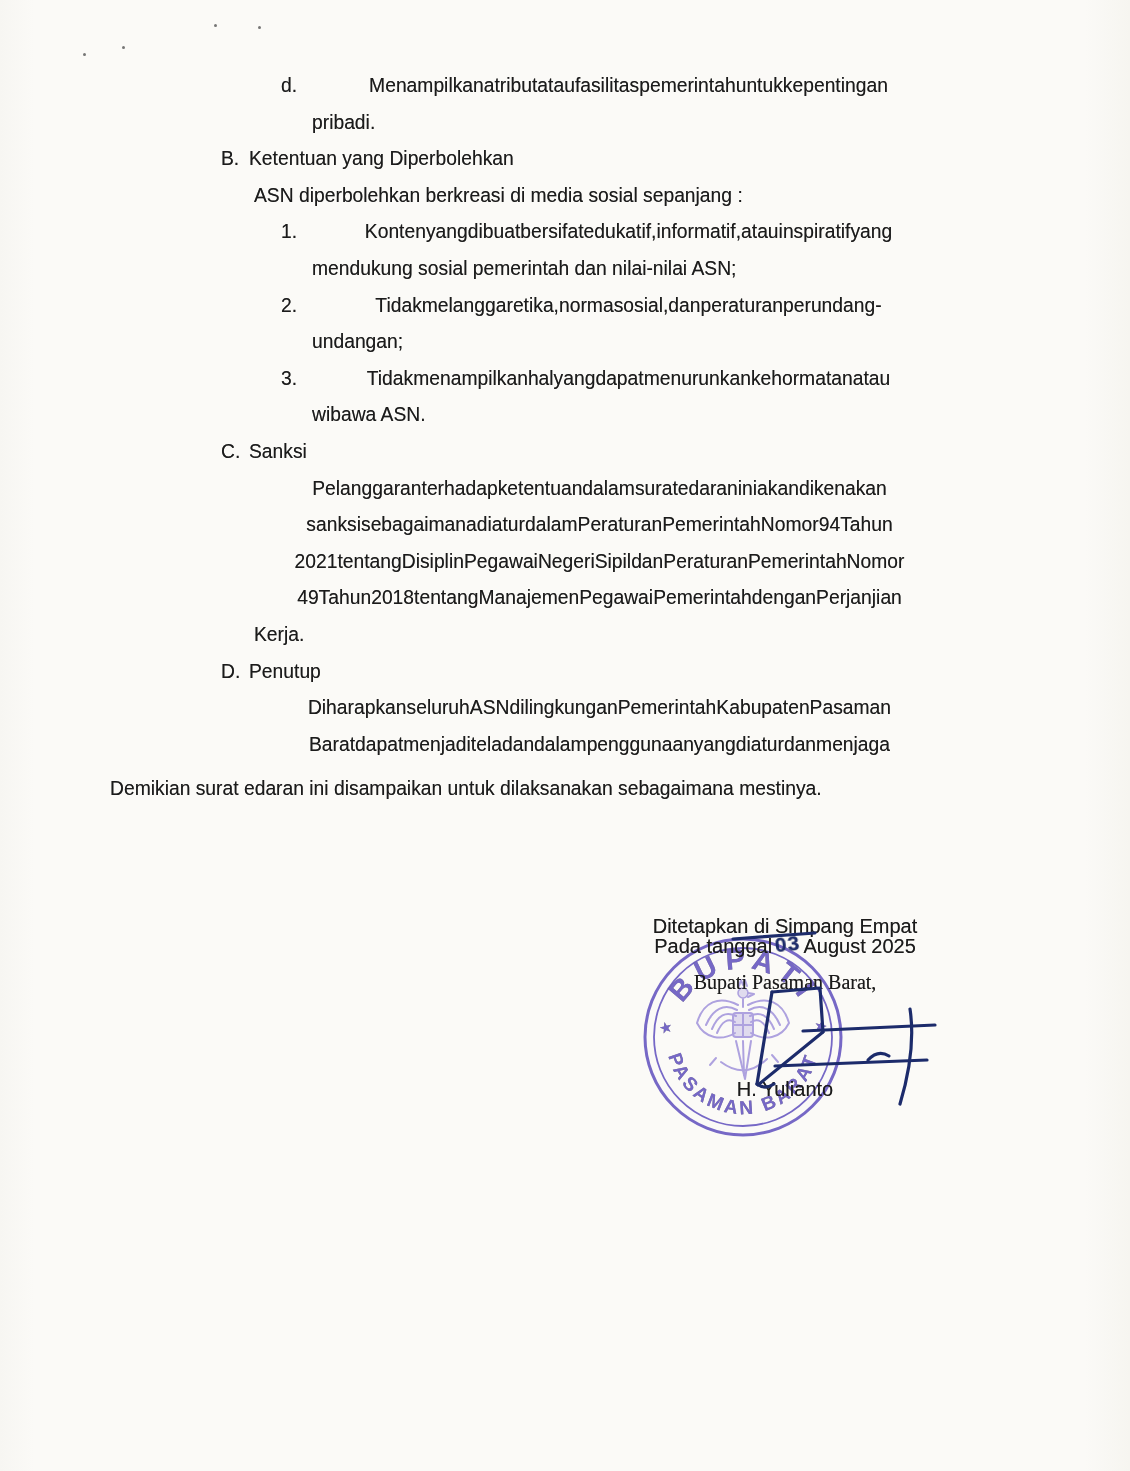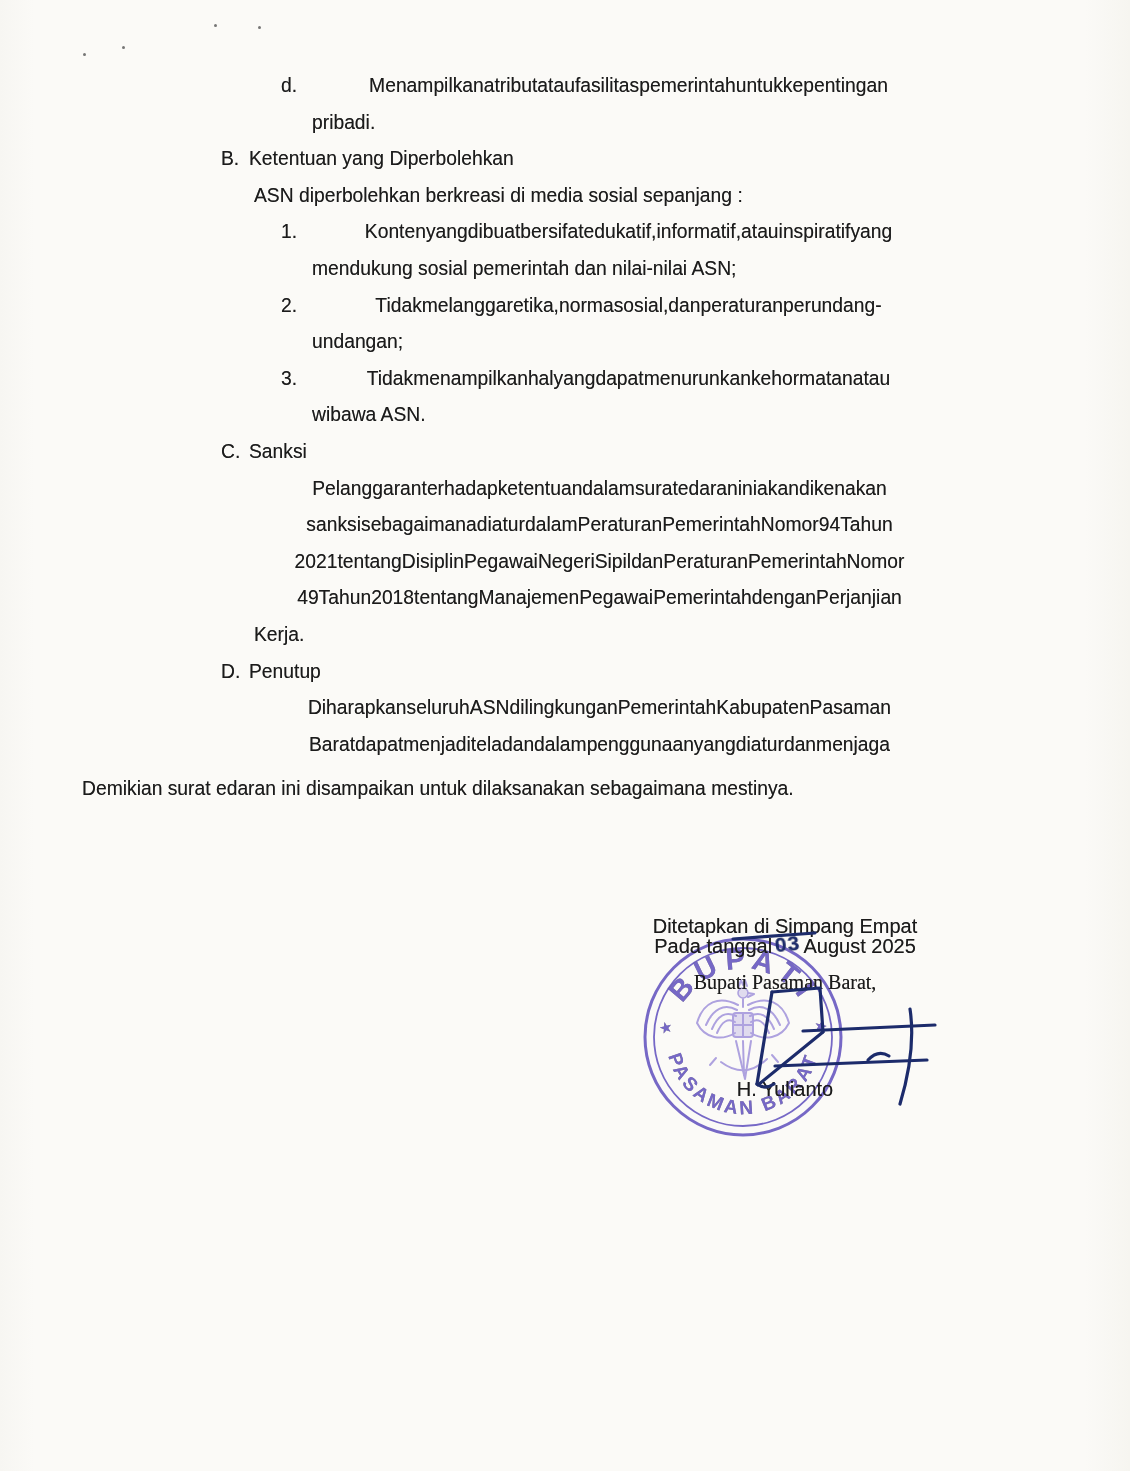--- a/index.html
+++ b/index.html
@@ -20,21 +20,21 @@
     filter:blur(.22px);
   }
   .row{display:flex;align-items:flex-start;}
   .lbl{flex:0 0 31px;}
   .row-d,.row-num{margin-left:281px;width:664px;}
   .row-sec{margin-left:221px;}
   .row-sec .lbl{flex:0 0 28px;}
   .txt{flex:1 1 auto;min-width:0;}
   .intro{margin-left:254px;}
   .body{margin-left:254px;width:691px;}
-  .closing{margin-left:82px;margin-top:8px;}
+  .closing{margin-left:110px;margin-top:8px;}
   .flexjust{display:flex;justify-content:center;white-space:nowrap;}
   
   .sig{
     position:absolute;left:575px;top:892px;width:430px;height:345px;
     font-size:20px;text-shadow:0 0 .5px rgba(25,25,25,.55);
   }
   .sig .line{position:absolute;left:0;width:420px;text-align:center;line-height:36px;z-index:2;filter:blur(.22px);}
   .l1{top:16px;} .l2{top:36px;} .l3{top:72px;font-family:Liberation Serif, serif;}
   .name{top:179px;}
   .hand{

